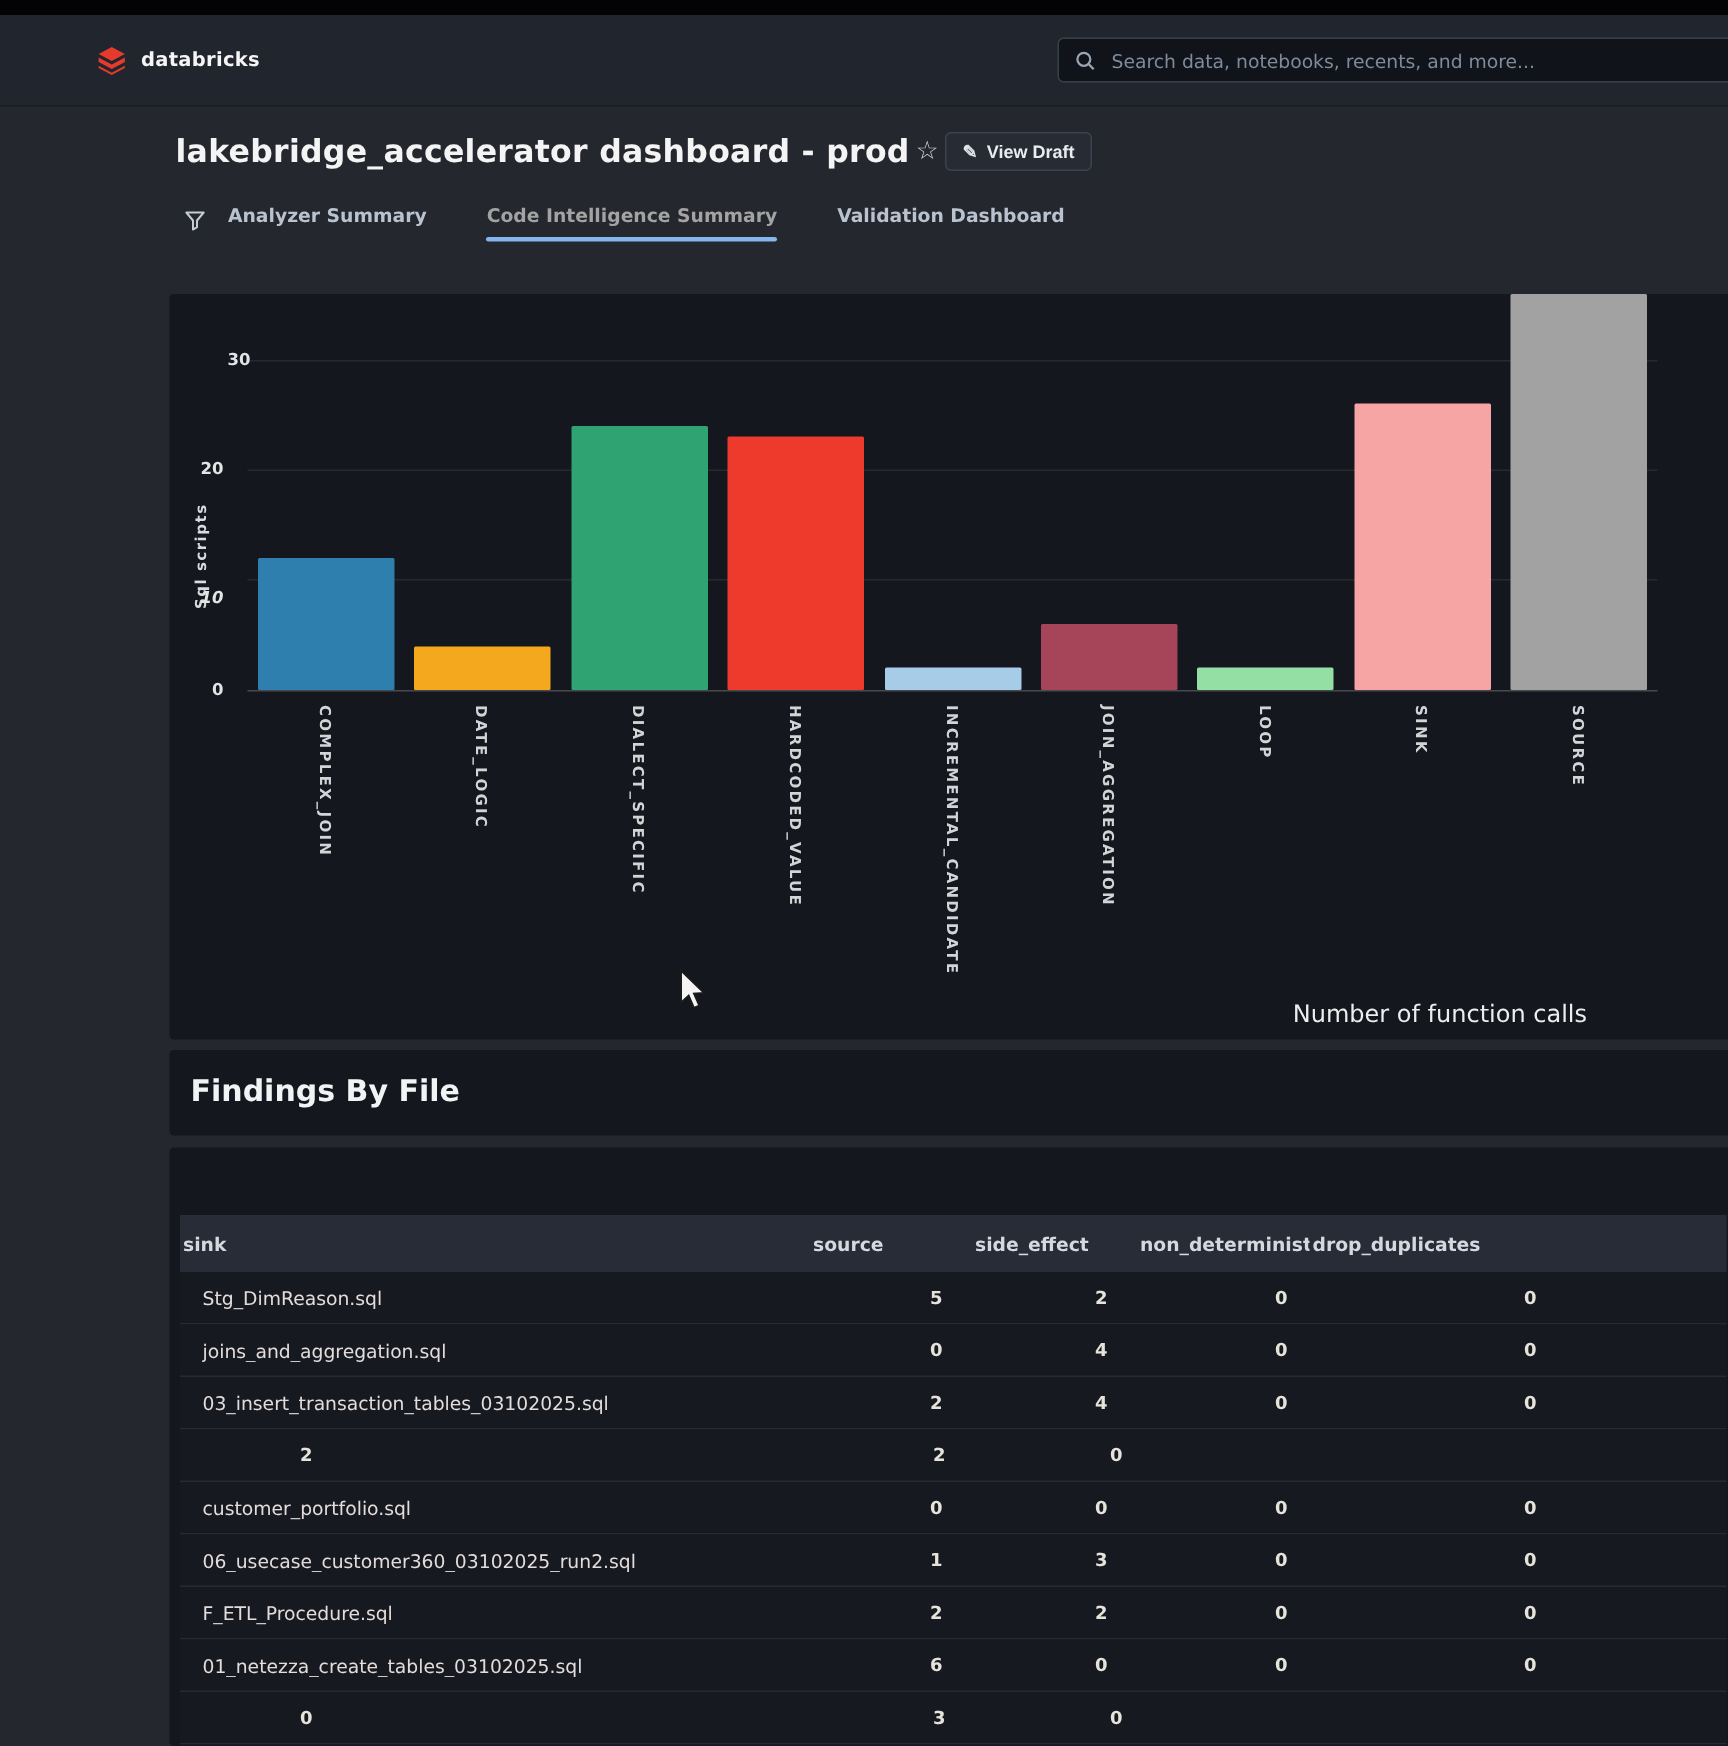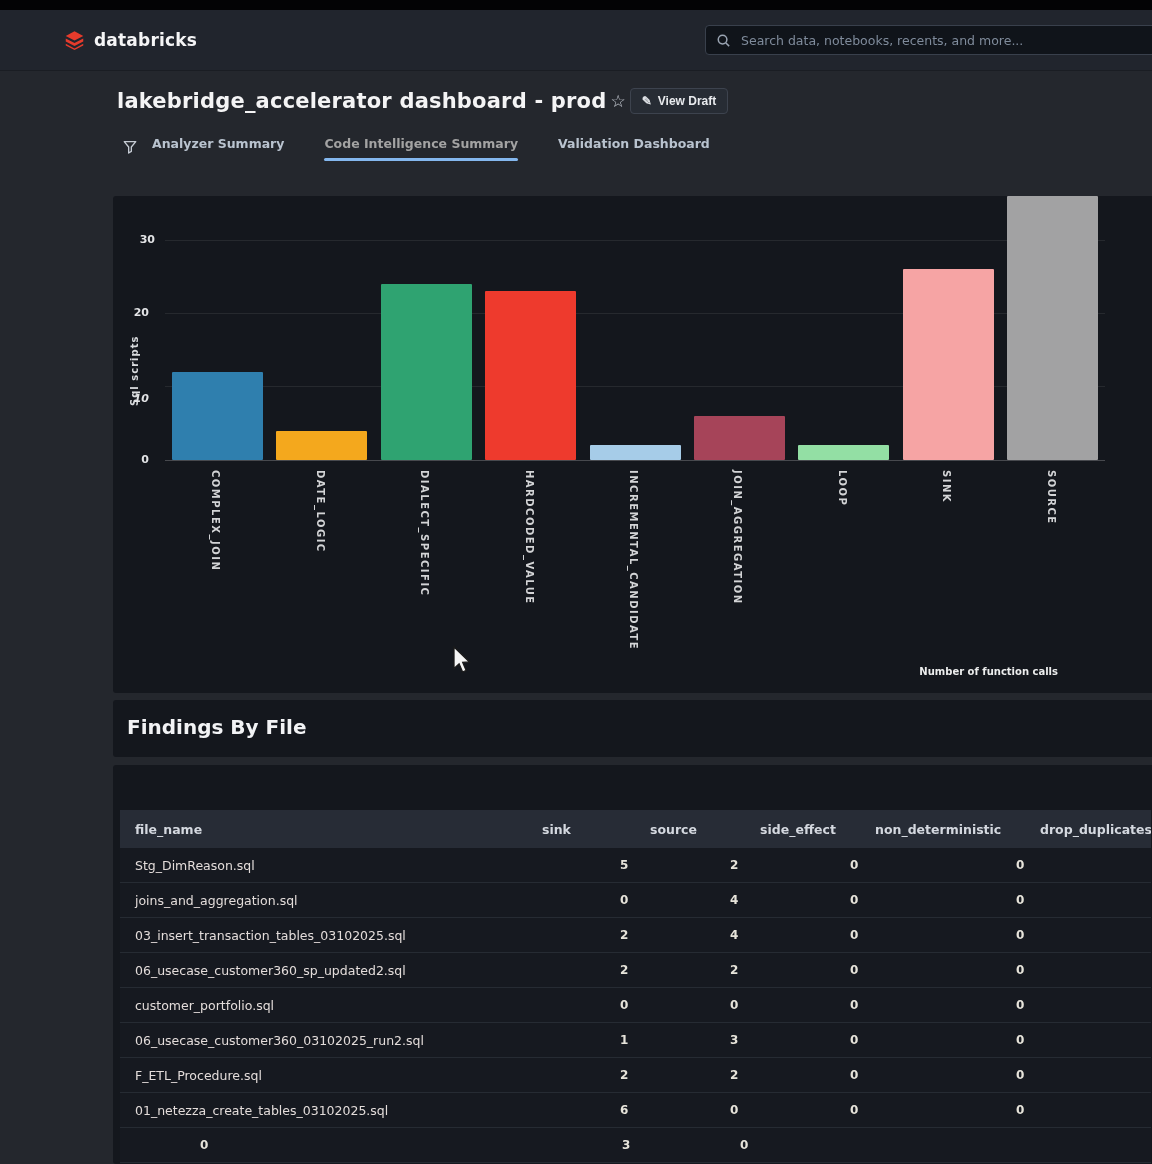--- a/index.html
+++ b/index.html
@@ -4,21 +4,21 @@
 <style>
   html,body{margin:0;padding:0;}
   body{
     width:1152px;height:1164px;position:relative;overflow:hidden;
     background:#24272d;font-family:"DejaVu Sans","Liberation Sans",sans-serif;
     -webkit-font-smoothing:antialiased;
   }
   .top-strip{position:absolute;top:0;left:0;width:1152px;height:10px;background:#030305;}
   .topbar{position:absolute;top:10px;left:0;width:1152px;height:60px;background:#21252d;border-bottom:1px solid #1a1d23;}
   .brand{position:absolute;left:64px;top:0;height:60px;display:flex;align-items:center;gap:9px;}
-  .brand-word{color:#f5f5f6;font-size:17px;font-weight:700;letter-spacing:.2px;}
+  .brand-word{color:#f5f5f6;font-size:13px;font-weight:700;letter-spacing:.2px;}
   .searchbox{position:absolute;left:705px;top:15px;width:462px;height:30px;background:#10141a;
     border:1px solid #39404c;border-radius:4px;display:flex;align-items:center;padding:0 10px;gap:8px;box-sizing:border-box;}
   .searchbox input{flex:1;background:transparent;border:none;outline:none;color:#c9d1dc;font-size:12.5px;font-family:inherit;}
   .searchbox input::placeholder{color:#7f8b9b;}
 
   .title-row{position:absolute;top:88px;left:117px;display:flex;align-items:center;gap:4px;}
   .page-title{color:#f4f4f5;font-size:21px;font-weight:700;letter-spacing:.2px;}
   .star{color:#c9ced6;font-size:17px;line-height:1;cursor:default;}
   .view-draft{display:flex;align-items:center;gap:6px;background:#272c34;border:1px solid #3d434e;
     border-radius:4px;height:26px;padding:0 11px;color:#e9ebee;font-size:12px;font-weight:600;}
@@ -38,21 +38,21 @@
 
   
   .plot{position:absolute;inset:0;}
   .ylabel{position:absolute;left:16px;top:60px;height:150px;display:flex;align-items:center;
     writing-mode:vertical-rl;transform:rotate(180deg);color:#d9dbde;font-size:10px;font-weight:700;letter-spacing:1px;}
   .ytick{position:absolute;width:30px;text-align:right;color:#e3e4e6;font-size:11px;font-weight:700;}
   .gridline{position:absolute;left:52px;width:940px;height:1px;background:rgba(255,255,255,0.08);}
   .gridline.zero{background:rgba(255,255,255,0.22);}
   .bar{position:absolute;border-radius:1px;}
   .catlabel{position:absolute;writing-mode:vertical-rl;color:#d3d4d6;font-size:10px;font-weight:700;letter-spacing:1.5px;white-space:nowrap;}
-  .xlabel{position:absolute;right:100px;top:470px;color:#eceded;font-size:10px;font-weight:700;}
+  .xlabel{position:absolute;right:100px;top:470px;color:#eceded;font-size:16px;font-weight:400;}
 
   .section-heading{color:#f2f3f5;font-size:20px;font-weight:700;padding:15px 0 0 14px;}
 
   
   .table{margin:45px 7px 0 7px;}
   .thead,.trow{display:grid;grid-template-columns:420px 108px 110px 115px 165px 1fr;align-items:center;}
   .thead{height:38px;background:#272c36;}
   .trow{height:34px;border-bottom:1px solid #262b33;background:#161920;}
   .trow.partial{height:10px;border-bottom:none;}
   .cell{font-size:12px;color:#e6e3da;font-weight:600;white-space:nowrap;overflow:hidden;}
@@ -118,21 +118,21 @@
   <div class="plot">
     <div class="ylabel">Sql scripts</div>
     <div class="xlabel">Number of function calls</div>
   <div class="gridline zero" style="top: 263.5px;"></div>
       <div class="ytick" style="left: 6px; top: 257px;">0</div>
       <div class="gridline" style="top: 190.167px;"></div>
       <div class="ytick" style="left: 6px; top: 196px; font-style: italic;">10</div>
       <div class="gridline" style="top: 116.833px;"></div>
       <div class="ytick" style="left: 6px; top: 110.333px;">20</div>
       <div class="gridline" style="top: 43.5px;"></div>
-      <div class="ytick" style="left: 12px; top: 37px;">30</div>
+      <div class="ytick" style="left: 24px; top: 37px;">30</div>
       <div class="bar" style="left: 58.7222px; width: 91px; top: 176px; height: 88px; background: rgb(47, 127, 174);"></div>
       <div class="catlabel" style="left: 97.2222px; top: 274px;">COMPLEX_JOIN</div>
       <div class="bar" style="left: 163.167px; width: 91px; top: 234.667px; height: 29.3333px; background: rgb(244, 168, 29);"></div>
       <div class="catlabel" style="left: 201.667px; top: 274px;">DATE_LOGIC</div>
       <div class="bar" style="left: 267.611px; width: 91px; top: 88px; height: 176px; background: rgb(47, 163, 113);"></div>
       <div class="catlabel" style="left: 306.111px; top: 274px;">DIALECT_SPECIFIC</div>
       <div class="bar" style="left: 372.056px; width: 91px; top: 95.3333px; height: 168.667px; background: rgb(238, 58, 45);"></div>
       <div class="catlabel" style="left: 410.556px; top: 274px;">HARDCODED_VALUE</div>
       <div class="bar" style="left: 476.5px; width: 91px; top: 249.333px; height: 14.6667px; background: rgb(166, 204, 232);"></div>
       <div class="catlabel" style="left: 515px; top: 274px;">INCREMENTAL_CANDIDATE</div>
@@ -147,21 +147,20 @@
     </div>
 </section>
 
 <section class="panel findings-panel">
   <div class="section-heading">Findings By File</div>
 </section>
 
 <section class="panel table-panel">
   <div class="table">
     <div class="thead">
-        <div class="cell th c0">file_name</div>
         <div class="cell th c1">sink</div>
         <div class="cell th c2">source</div>
         <div class="cell th c3">side_effect</div>
         <div class="cell th c4">non_deterministic</div>
         <div class="cell th c5">drop_duplicates</div>
       </div>
     <div>
         <div class="trow">
           <div class="cell td c0">Stg_DimReason.sql</div>
           <div class="cell td c1">5</div>
@@ -180,21 +179,20 @@
         </div>
         <div class="trow">
           <div class="cell td c0">03_insert_transaction_tables_03102025.sql</div>
           <div class="cell td c1">2</div>
           <div class="cell td c2">4</div>
           <div class="cell td c3">0</div>
           <div class="cell td c4">0</div>
           <div class="cell td c5"></div>
         </div>
         <div class="trow">
-          <div class="cell td c0">06_usecase_customer360_sp_updated2.sql</div>
           <div class="cell td c1">2</div>
           <div class="cell td c2">2</div>
           <div class="cell td c3">0</div>
           <div class="cell td c4">0</div>
           <div class="cell td c5"></div>
         </div>
         <div class="trow">
           <div class="cell td c0">customer_portfolio.sql</div>
           <div class="cell td c1">0</div>
           <div class="cell td c2">0</div>

